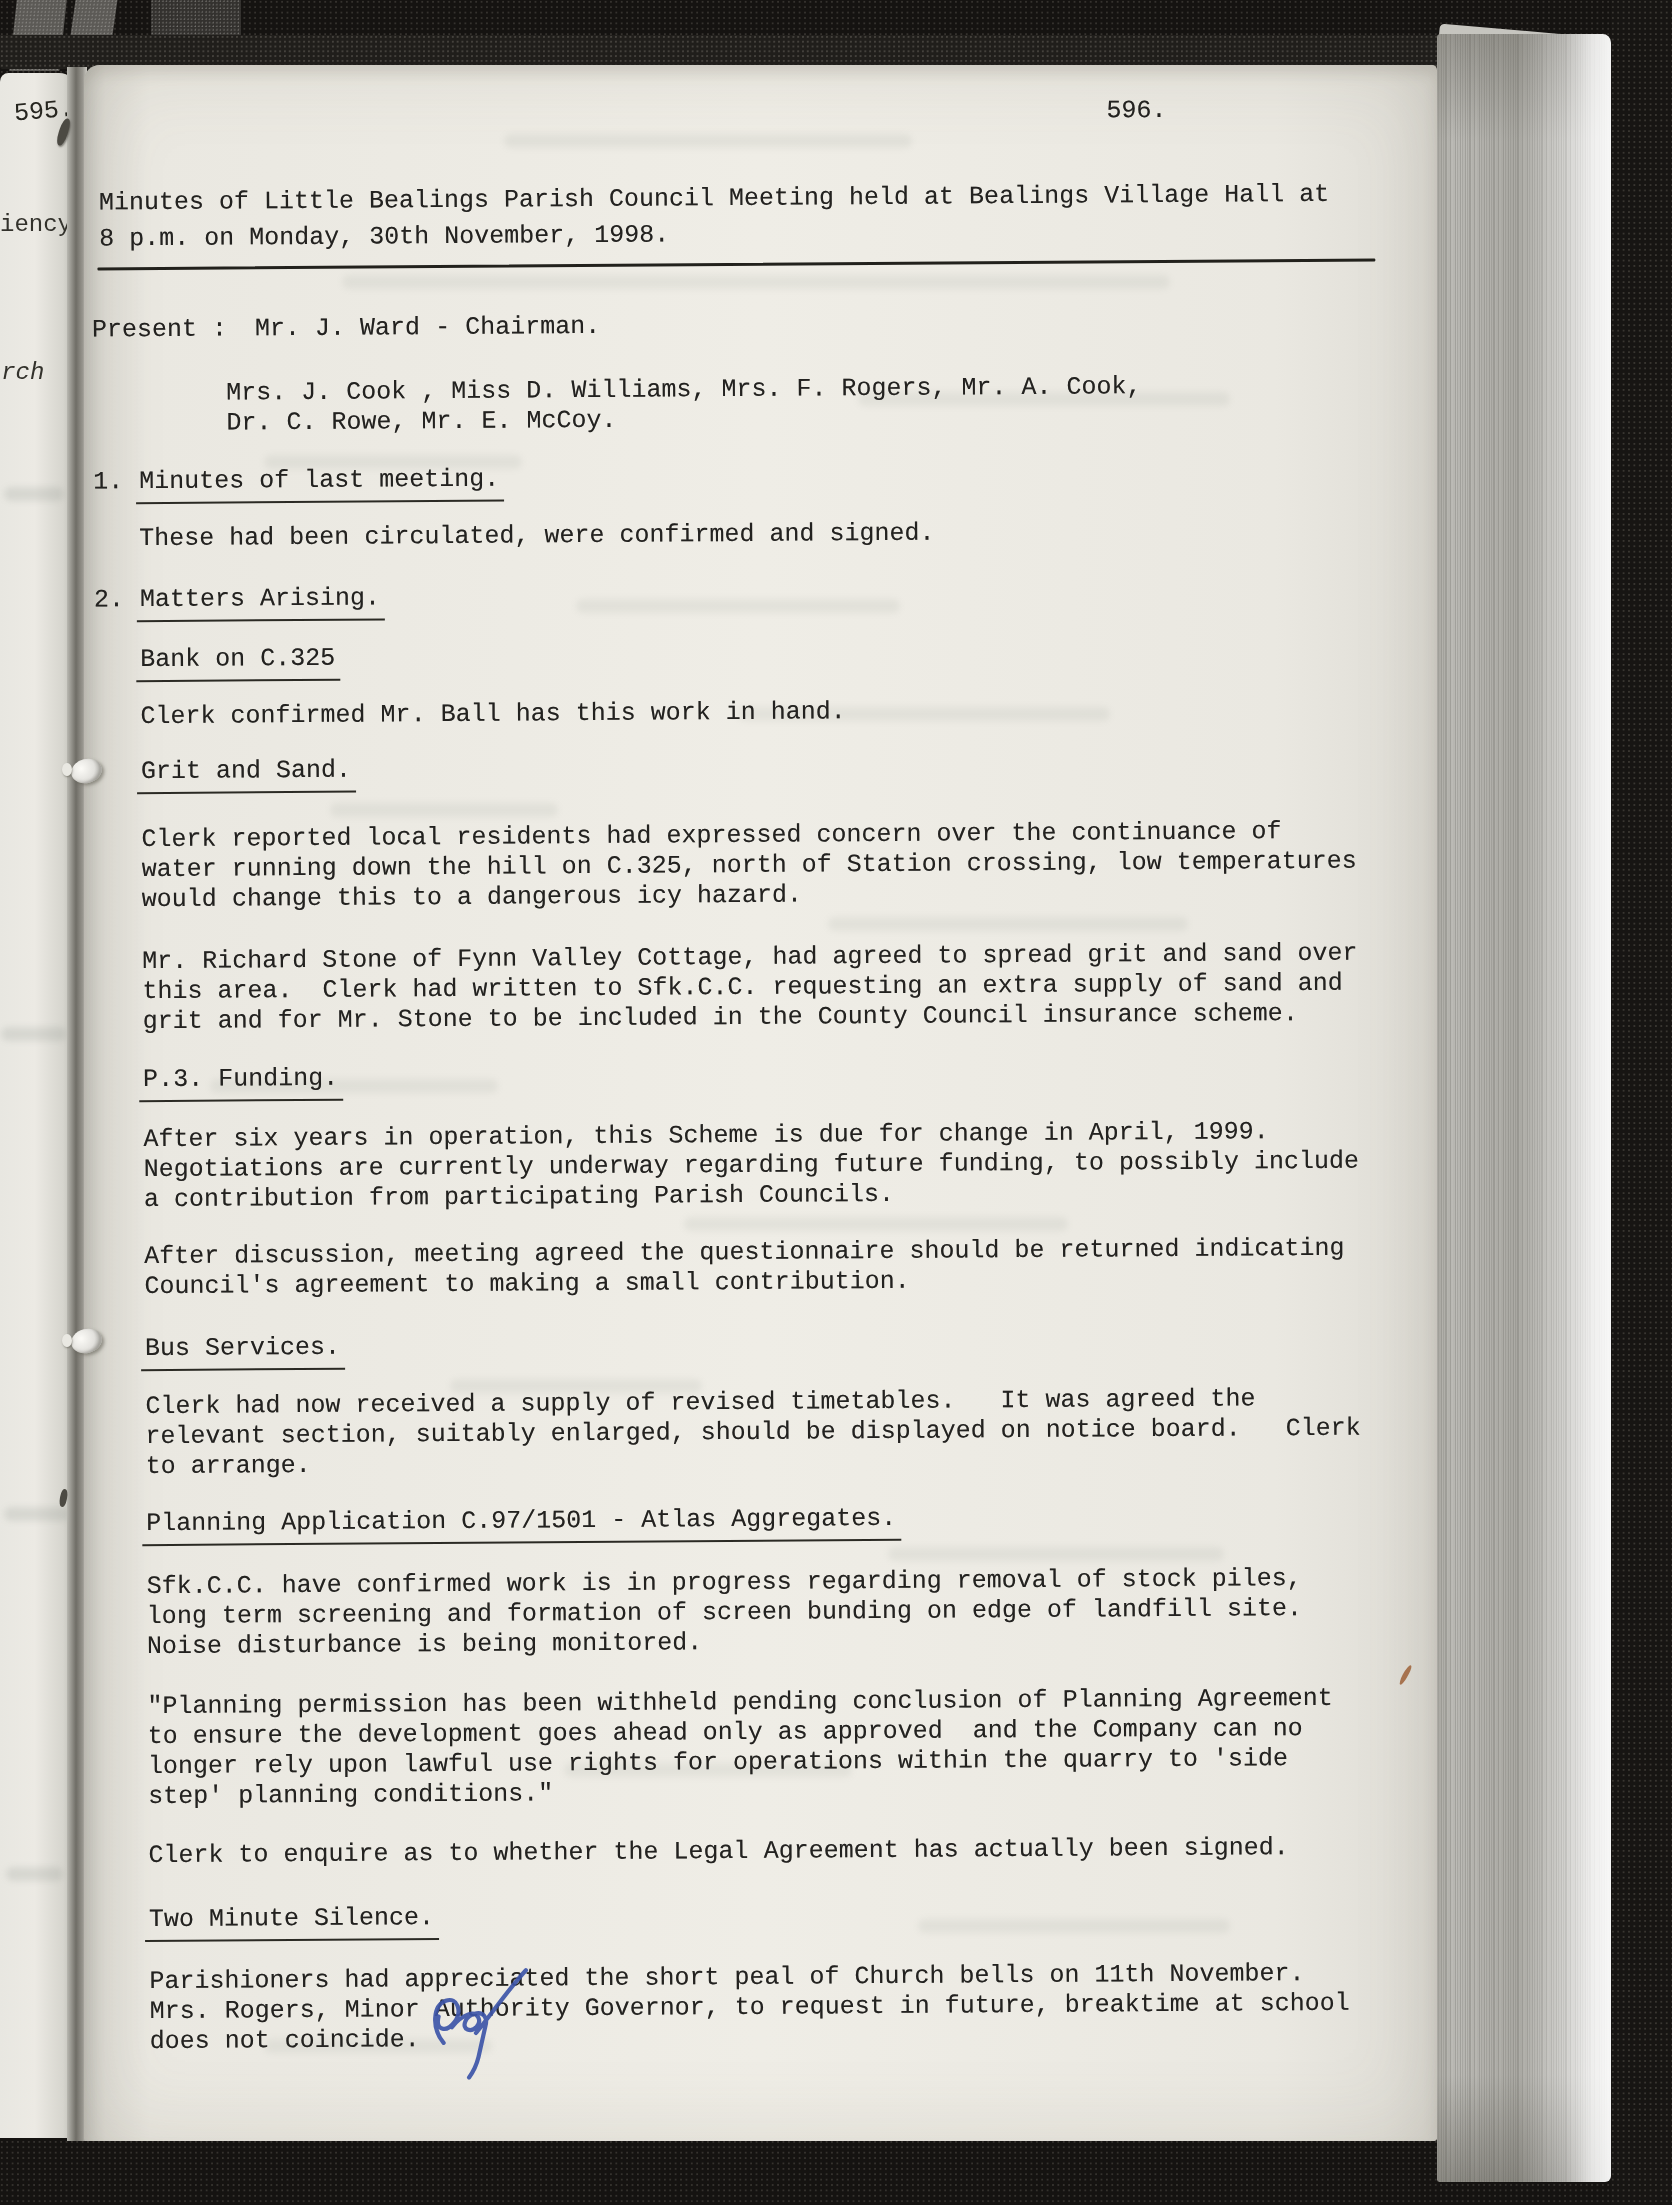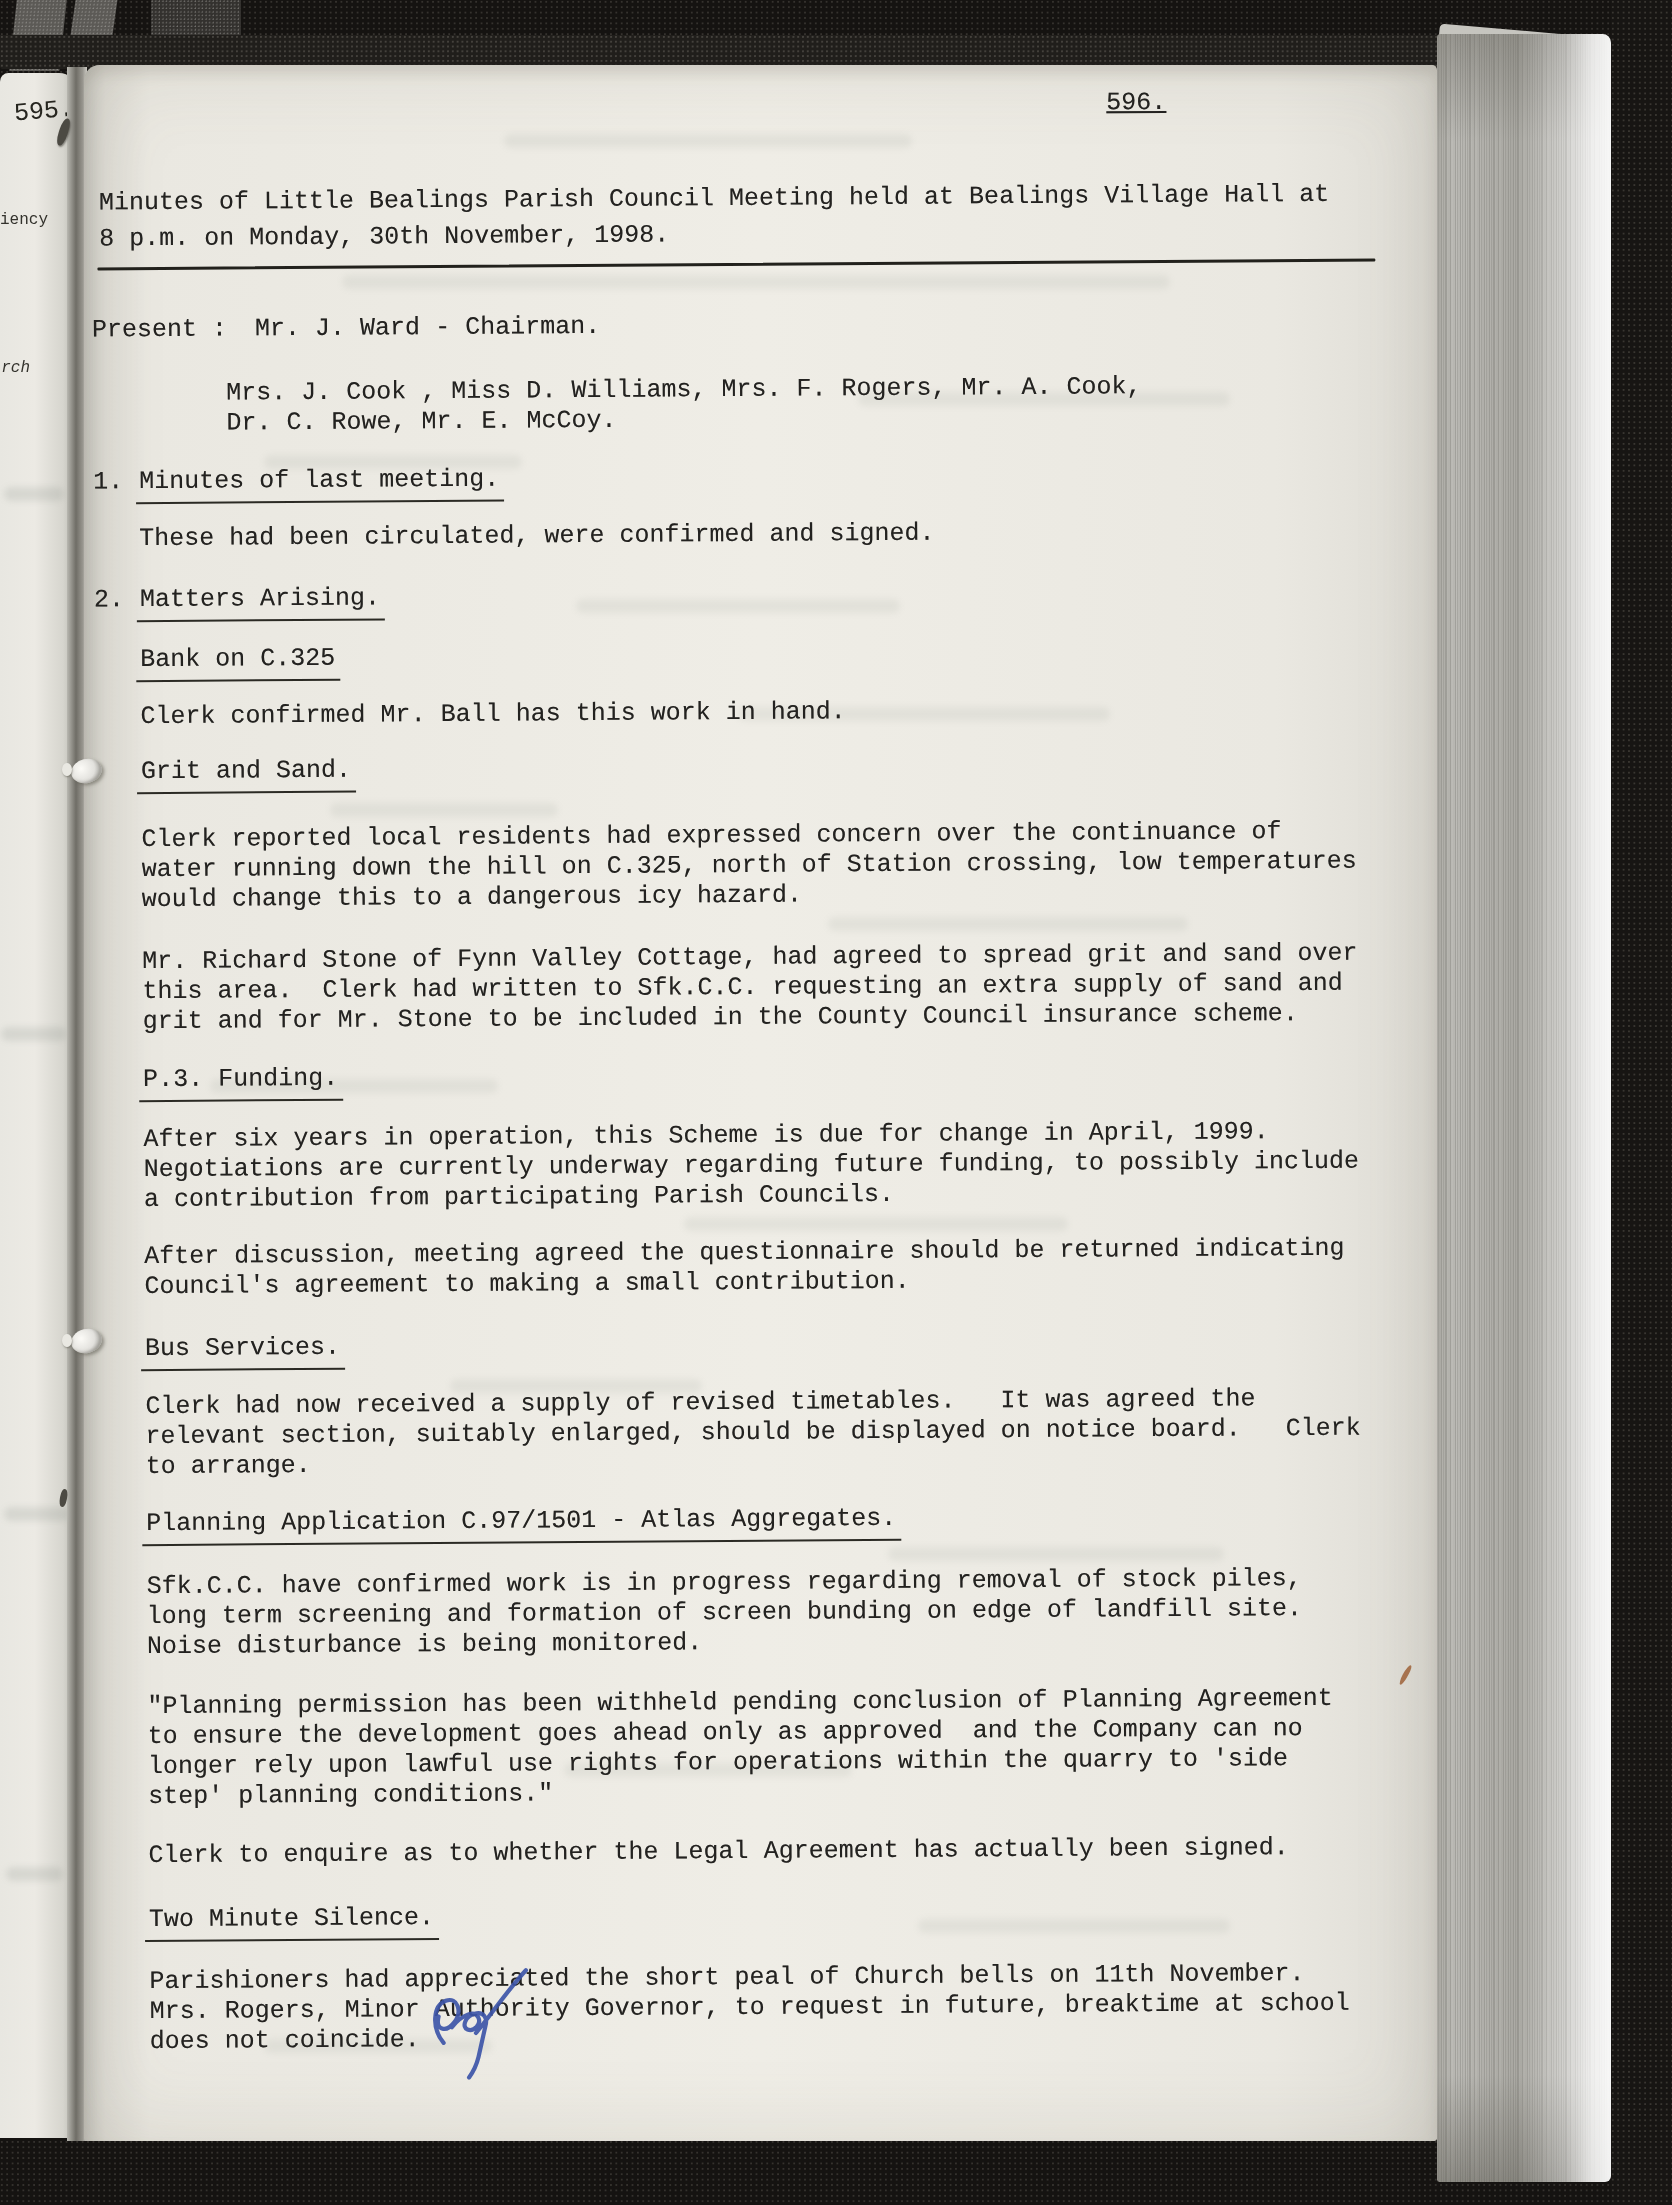--- a/index.html
+++ b/index.html
@@ -25,21 +25,21 @@
     background-image:radial-gradient(circle at 1.8px 1.8px,#45423d 0.8px,transparent 1.2px);
     background-size:4.8px 4.8px;border-radius:0 0 10.8px 2.4px;
   }
   
   .prev-page{
     position:absolute;left:0;top:73px;width:77px;height:2065px;overflow:hidden;
     background:linear-gradient(to right,#e8e7e1,#eceae4 45%,#d6d5ce 82%,#b5b4ad);
     border-radius:8.4px 18px 0 0;
   }
   .prev-num{position:absolute;left:14.4px;top:24px;font-size:25px;color:#26251f;transform:rotate(-5deg);}
-  .frag{position:absolute;font-size:16px;color:#33322c;}
+  .frag{position:absolute;font-size:24px;color:#33322c;}
   .frag1{left:0;top:138px;}
   .frag2{left:1.2px;top:286px;font-style:italic;}
   
   .crease{
     position:absolute;left:67px;top:67px;width:20.4px;height:2074px;
     background:linear-gradient(to right,#b9b8b1,#6f6d66 45%,#97958e 78%,#cbcac3);
   }
   .stitch{position:absolute;background:#4c4a43;border-radius:45%;}
   .stitch1{left:59px;top:118px;width:9px;height:28px;transform:rotate(18deg);box-shadow:1.2px 1.2px 1.8px rgba(40,38,32,.5);}
   .stitch2{left:60px;top:1489px;width:6.6px;height:18px;transform:rotate(10deg);}
@@ -55,21 +55,21 @@
     box-shadow:1.8px 2.4px 3.6px rgba(90,88,76,.55), inset -1.8px -1.8px 3px rgba(120,118,110,.4);
     transform:rotate(-14deg);}
   .hole-nub{position:absolute;width:9.6px;height:13.2px;border-radius:50%;background:#e9e8e2;box-shadow:0.6px 1.2px 1.8px rgba(90,88,76,.5);}
   .ghost{position:absolute;height:14.4px;background:#8e968c;opacity:.12;filter:blur(3px);border-radius:7.2px;}
   .ghost.s{opacity:.17;background:#79817a;}
   .rust-tick{position:absolute;width:5.4px;height:21.6px;background:#9a5a2e;border-radius:60% 40% 50% 50%;transform:rotate(28deg);opacity:.8;}
   
   .typed{position:absolute;inset:0;transform:rotate(-0.4deg);transform-origin:72px 144px;
     font-size:25px;line-height:30px;color:#232220;text-shadow:0 0 0.6px rgba(35,34,30,.38);}
   .typed .blk{position:absolute;white-space:pre-wrap;}
-  .pgnum{left:1023px;top:30px;text-decoration:underline;}
+  .pgnum{left:1023px;top:38px;}
   .title{left:15px;top:120px;line-height:36px;}
   .rule{left:13.2px;top:202px;width:1278px;height:3px;background:#22211c;border-radius:1.2px;}
   .present{left:7.2px;top:250px;}
   .present .name{margin-left:28px;}
   .attendees{left:141px;top:314px;}
   .item-num{display:inline-block;width:46px;}
   .u{display:inline-block;border-bottom:2.4px solid #2b2a24;padding:0 4.8px 5.4px 3.6px;margin-left:-3.6px;}
   .it1{left:7.2px;top:402px;}   .it1p{left:53px;top:459px;}
   .it2{left:7.2px;top:520px;}
   .h-bank{left:53px;top:580px;}    .p-bank{left:53px;top:637px;}

